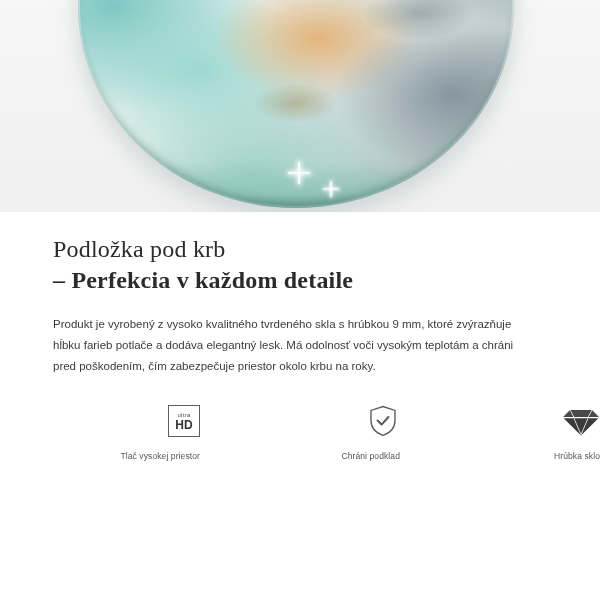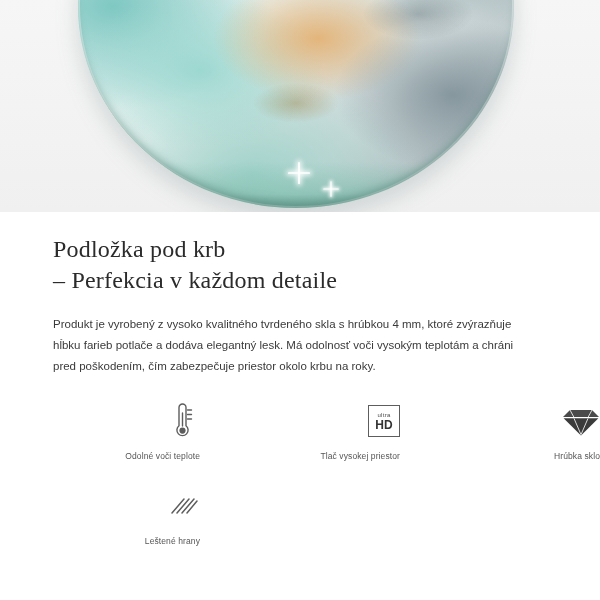--- a/index.html
+++ b/index.html
@@ -115,20 +115,21 @@
     padding: 22px 36px 0 36px;
     font-family: "Liberation Serif", serif;
     font-weight: 400;
     font-size: 24px;
     line-height: 31px;
     color: #2b2b2b;
     letter-spacing: .2px;
   }
   .title .line2 {
     display: block;
+    font-weight: bold;
   }
   .body-copy {
     margin: 0;
     padding: 18px 36px 0 36px;
     font-size: 11.5px;
     line-height: 21px;
     color: #3a3a3a;
     max-width: 540px;
   }
 
@@ -201,79 +202,60 @@
     </div>
     <div class="sparkle s1"></div>
     <div class="sparkle s2"></div>
   </div>
 
   <div class="content">
     <h1 class="title">
       <span>Podložka pod krb</span>
       <span class="line2">– Perfekcia v každom detaile</span>
     </h1>
-    <p class="body-copy">Produkt je vyrobený z vysoko kvalitného tvrdeného skla s hrúbkou 4 mm, ktoré zvýrazňuje hĺbku farieb potlače a dodáva elegantný lesk. Má odolnosť voči vysokým teplotám a chráni pred poškodením, čím zabezpečuje priestor okolo krbu na roky.</p>
+    <p class="body-copy">Produkt je vyrobený z vysoko kvalitného tvrdeného skla s hrúbkou 9 mm, ktoré zvýrazňuje hĺbku farieb potlače a dodáva elegantný lesk. Má odolnosť voči vysokým teplotám a chráni pred poškodením, čím zabezpečuje priestor okolo krbu na roky.</p>
   </div>
 
   <div class="features">
 
-    <div class="feature">
-      <div class="feature-ico">
-        <svg width="34" height="40" viewBox="0 0 34 40">
-          <g fill="none" stroke="#5d5d5d" stroke-width="1.4" stroke-linecap="round">
-            <path d="M13 6.5a3.5 3.5 0 0 1 7 0v18.2a5.6 5.6 0 1 1-7 0z"></path>
-            <line x1="16.5" y1="12" x2="16.5" y2="25"></line>
-            <line x1="21.5" y1="9" x2="25.5" y2="9"></line>
-            <line x1="21.5" y1="13.5" x2="25.5" y2="13.5"></line>
-            <line x1="21.5" y1="18" x2="25.5" y2="18"></line>
-          </g>
-          <circle cx="16.5" cy="29.6" r="3.1" fill="#5d5d5d"></circle>
-        </svg>
-      </div>
-      <div class="feature-label">Odolné voči teplote</div>
-    </div>
 
     <div class="feature">
       <div class="feature-ico">
         <div class="hd-badge">
           <span class="u">ultra</span>
           <span class="hd">HD</span>
         </div>
       </div>
       <div class="feature-label">Tlač vysokej priestor</div>
     </div>
 
+    <div class="feature">
+      <div class="feature-ico">
+        <svg width="34" height="40" viewBox="0 0 34 40">
+          <path d="M17 5.5 29 9.4v10.2c0 7.1-5 12.4-12 14.8-7-2.4-12-7.7-12-14.8V9.4z" fill="none" stroke="#5d5d5d" stroke-width="1.4"></path>
+          <path d="M11.6 19.6l4 4 6.8-7.6" fill="none" stroke="#5d5d5d" stroke-width="2.1" stroke-linecap="round" stroke-linejoin="round"></path>
+        </svg>
+      </div>
+      <div class="feature-label">Chráni podklad</div>
+    </div>
 
     <div class="feature">
       <div class="feature-ico">
         <svg width="38" height="34" viewBox="0 0 38 34">
           <g fill="#3b3b3b">
             <path d="M8 6h22l7 7H1z" opacity=".92"></path>
             <path d="M1.6 14.2h34.8L19 31.6z"></path>
           </g>
           <g stroke="#ffffff" stroke-width="0.9" opacity=".9">
             <line x1="8" y1="6" x2="12" y2="13.4"></line>
             <line x1="30" y1="6" x2="26" y2="13.4"></line>
             <line x1="12" y1="14.4" x2="19" y2="30.6"></line>
             <line x1="26" y1="14.4" x2="19" y2="30.6"></line>
           </g>
         </svg>
       </div>
       <div class="feature-label">Hrúbka sklo</div>
     </div>
 
-    <div class="feature">
-      <div class="feature-ico">
-        <svg width="36" height="34" viewBox="0 0 36 34">
-          <g stroke="#5d5d5d" stroke-width="1.5" stroke-linecap="round">
-            <line x1="8" y1="24" x2="20" y2="10"></line>
-            <line x1="13" y1="24" x2="25" y2="10"></line>
-            <line x1="18" y1="24" x2="30" y2="10"></line>
-            <line x1="23" y1="24" x2="33" y2="12"></line>
-          </g>
-        </svg>
-      </div>
-      <div class="feature-label">Leštené hrany</div>
-    </div>
 
 
   </div>
 </div>
 
 </body></html>

